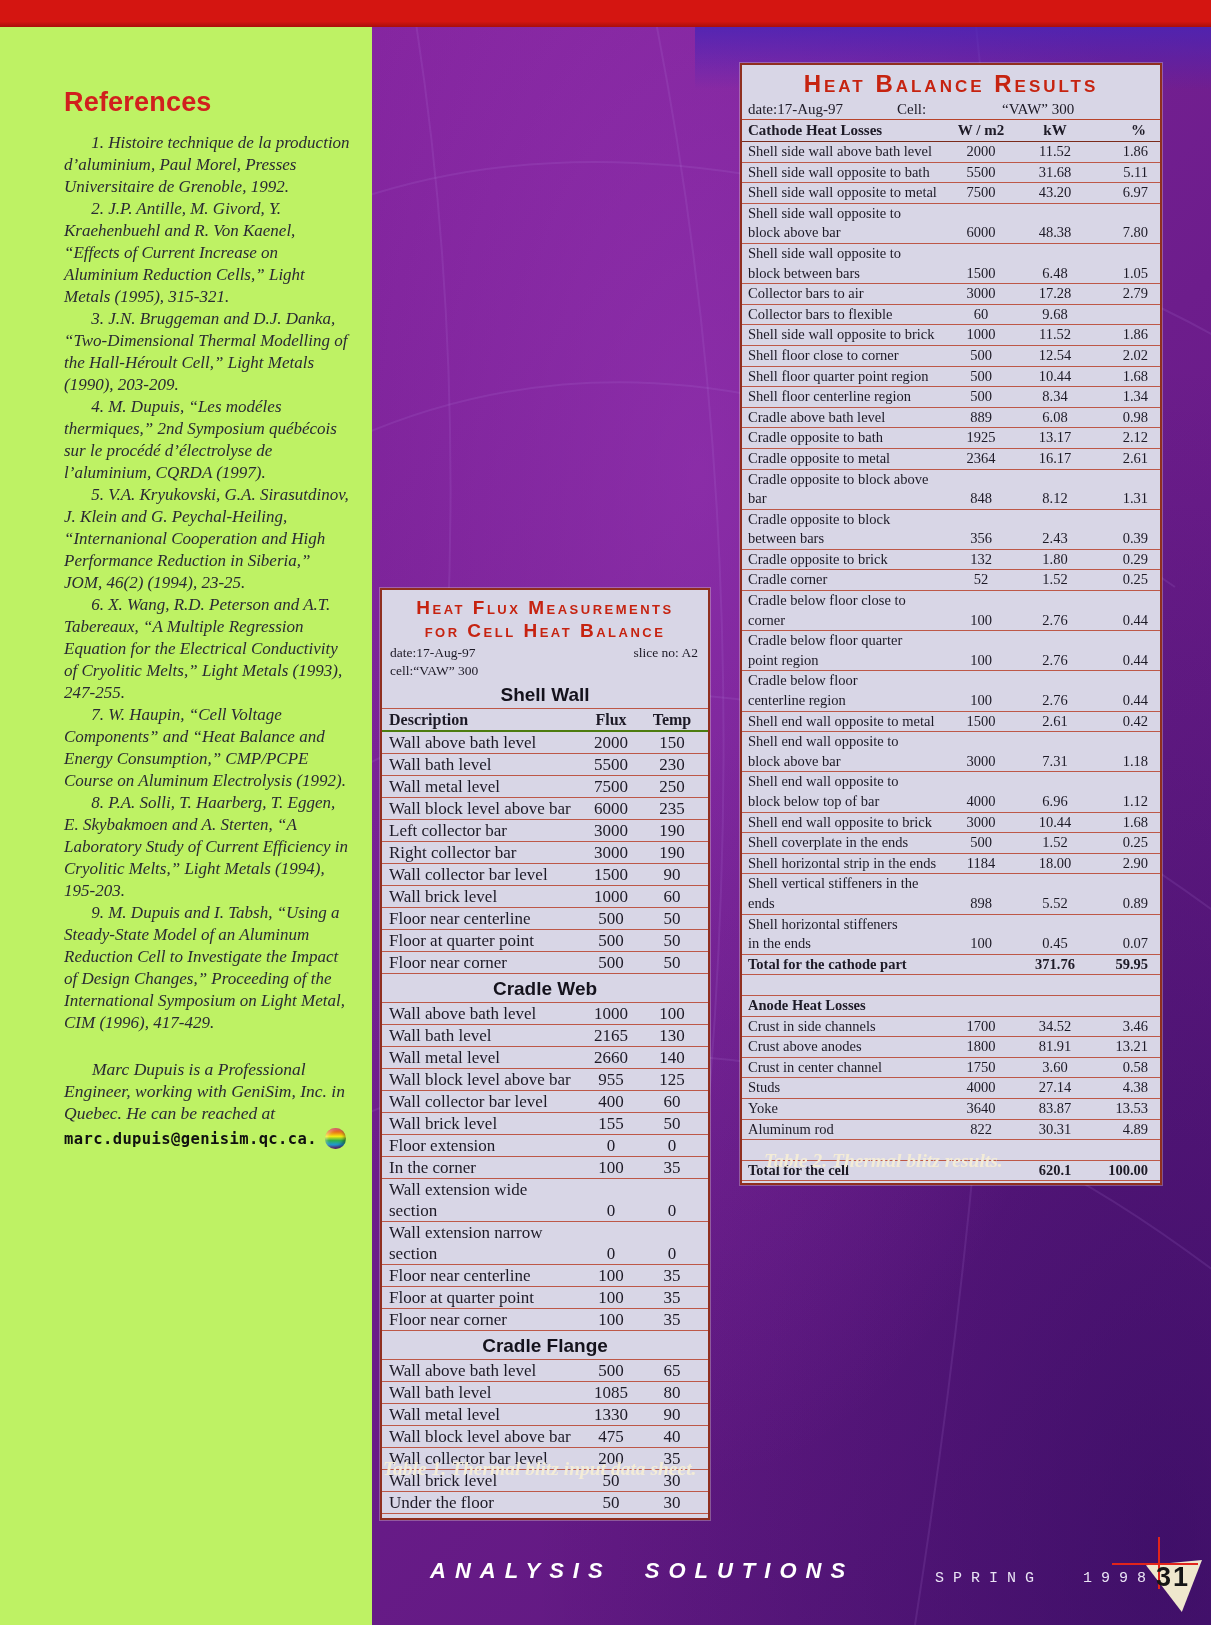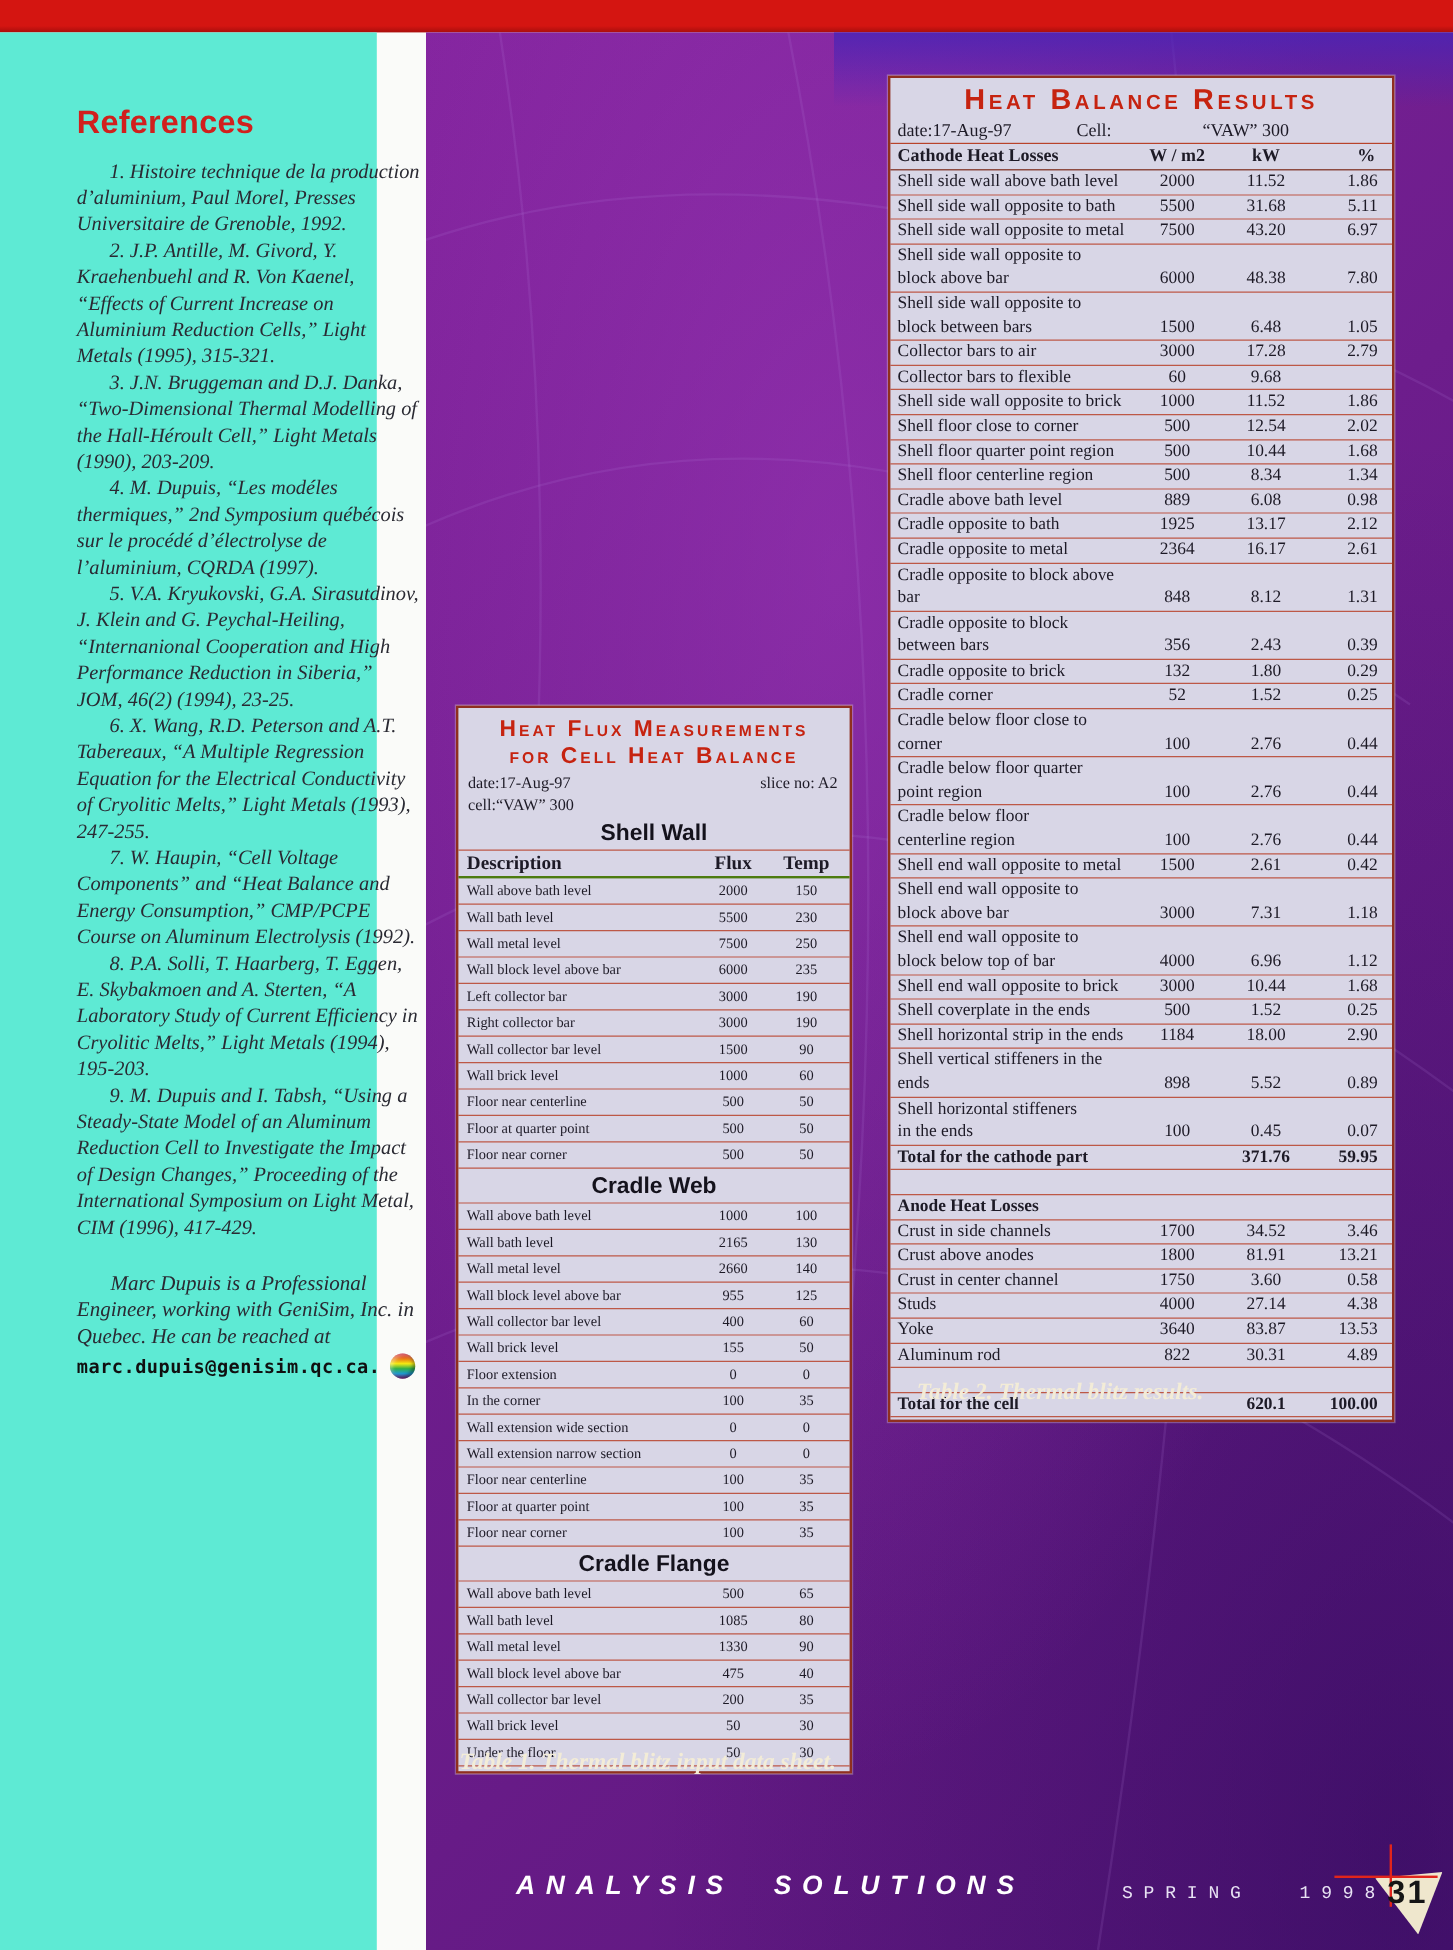--- a/index.html
+++ b/index.html
@@ -14,21 +14,21 @@
   .purple{position:absolute;left:355px;top:27px;width:856px;height:1598px;
     background:
       radial-gradient(ellipse at 40% 28%, rgba(173,66,201,.40), rgba(0,0,0,0) 62%),
       radial-gradient(ellipse at 95% 95%, rgba(30,6,80,.45), rgba(0,0,0,0) 55%),
       linear-gradient(135deg,#83249e 0%,#6d1d8c 45%,#5a177c 100%);}
   .indigo-band{position:absolute;left:695px;top:27px;width:516px;height:62px;
     background:linear-gradient(to bottom, rgba(72,36,182,.80), rgba(72,36,182,0));}
   .web{position:absolute;left:355px;top:27px;width:856px;height:1598px;pointer-events:none;}
 
   
-  .leftcol{position:absolute;left:0;top:27px;width:314px;height:1598px;background:#5eead4;}
+  .leftcol{position:absolute;left:0;top:27px;width:372px;height:1598px;background:#bef264;}
   .refwrap{position:absolute;left:64px;top:60px;width:286px;}
   .refhead{font-family:"Liberation Sans",sans-serif;font-weight:800;color:#d1201d;
     font-size:27px;margin:0 0 14px 0;letter-spacing:.2px;}
   .ref{font-style:italic;font-size:17px;line-height:22px;color:#2a2a33;margin:0;
     text-indent:1.6em;}
   .bio{font-style:italic;font-size:17.5px;line-height:22px;color:#2a2a33;margin:24px 0 0 0;text-indent:1.6em;}
   .email-row{margin-top:4px;display:flex;align-items:center;gap:8px;}
   .email{font-family:"DejaVu Sans Mono",monospace;font-weight:700;font-size:15.5px;color:#101010;letter-spacing:.4px;}
   .globe{width:21px;height:21px;border-radius:50%;flex:0 0 auto;
     background:linear-gradient(180deg,#c8102e 0%,#e87511 20%,#f4ea12 40%,#2faf4b 60%,#1e9cd7 80%,#8c1d82 100%);
@@ -61,21 +61,21 @@
   .t2-row.section{font-weight:700;}
 
   
   .t1{left:380px;top:588px;width:326px;padding:6px 0 4px 0;}
   .t1 .tbl-title{font-size:19px;line-height:23px;letter-spacing:2.5px;}
   .t1-meta{display:flex;justify-content:space-between;font-size:13.5px;line-height:18px;padding:2px 10px 0 8px;}
   .t1-meta2{font-size:13.5px;line-height:18px;padding:0 10px 0 8px;}
   .t1-section{font-family:"Liberation Sans",sans-serif;font-weight:700;font-size:19px;
     line-height:26px;text-align:center;color:#14121c;border-bottom:1px solid rgba(185,66,42,.85);padding-top:2px;}
   .t1-row{display:grid;grid-template-columns:1fr 66px 56px;align-items:end;
-    font-size:12px;line-height:21px;padding:0 8px 0 7px;border-bottom:1px solid rgba(185,66,42,.85);}
+    font-size:17px;line-height:21px;padding:0 8px 0 7px;border-bottom:1px solid rgba(185,66,42,.85);}
   .t1-row .c1,.t1-row .c2{text-align:center;}
   .t1-row.t1-head{font-weight:700;border-bottom:2px solid #4d7c0f;font-size:16px;}
 
   .caption{position:absolute;font-style:italic;font-weight:700;font-size:19.5px;color:#f3ecd7;
     font-family:"Liberation Serif",serif;}
   .cap1{left:383px;top:1458px;}
   .cap2{left:744px;top:1150px;margin-left:20px;}
 
   
   .brand{position:absolute;left:430px;top:1558px;color:#ffffff;

